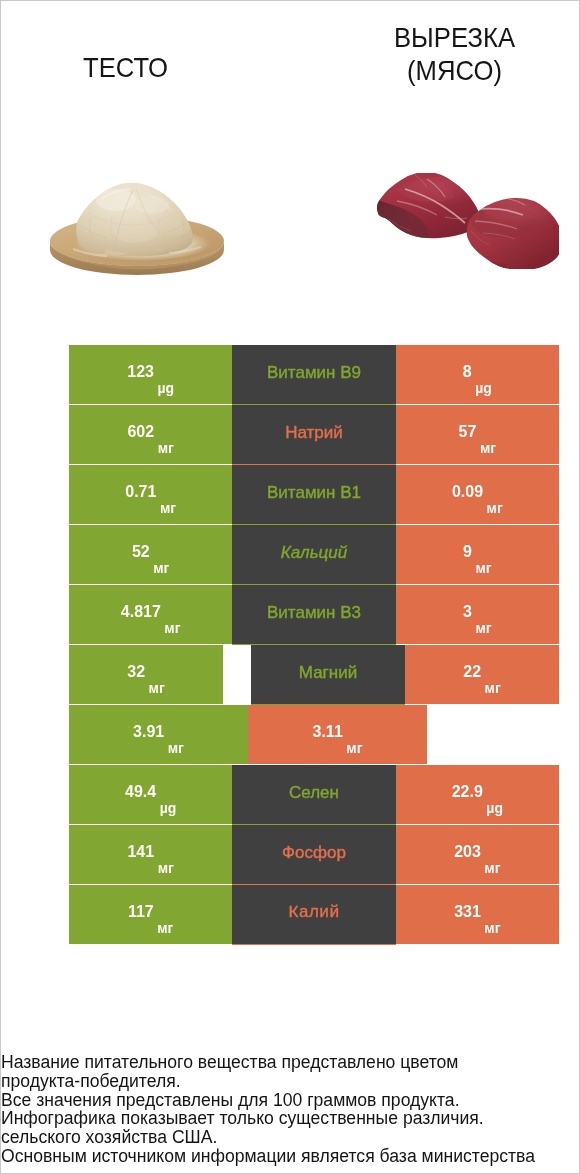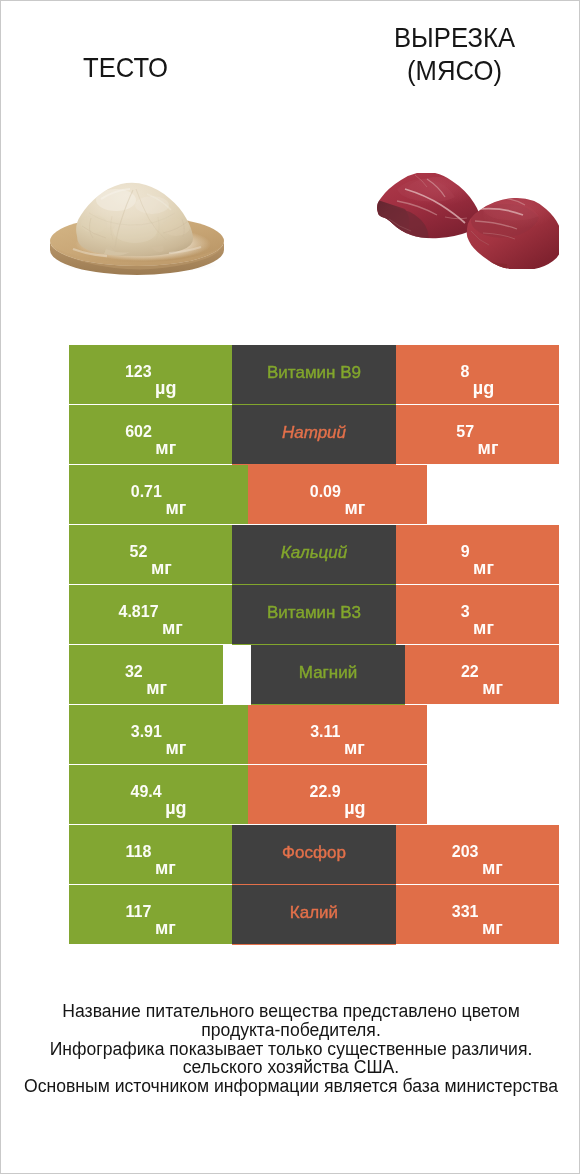--- a/index.html
+++ b/index.html
@@ -15,22 +15,22 @@
   .vs{position:absolute;left:223.5px;top:163.5px;font-size:104px;font-weight:400;letter-spacing:0px;line-height:1;height:104px;}
   .vs span{display:inline-block;transform-origin:0 0;}
   .vs .v{color:#7ba52c;transform:scaleX(1.004) scaleY(1.0);}
   .vs .s{color:#e06a44;transform:scaleX(0.78) scaleY(1.0);margin-left:1.5px;}
   .table{position:absolute;left:21px;top:343.5px;width:537px;}
   .row{display:flex;height:60px;position:relative;box-sizing:border-box;padding-left:47px;}
   .cell{display:flex;align-items:center;justify-content:center;font-size:16px;font-weight:bold;box-sizing:border-box;height:100%;line-height:1;padding-bottom:4px;}
   .c1{width:179px;background:#82a632;color:#fbfcf6;border-bottom:1.2px solid #fff;}
   .c2{width:179px;background:#404040;border-bottom:1.2px solid #82a632;font-weight:normal;font-size:17px;}
   .c3{width:179px;background:#e06e48;color:#fffcfa;border-bottom:1.2px solid #fff;}
-  .unit{font-size:18px;margin-left:3.5px;margin-top:32px;}
-  .notes{position:absolute;left:0;top:1001px;width:580px;text-align:center;color:#151515;font-size:17.6px;line-height:18.8px;}
+  .unit{font-size:14px;margin-left:3.5px;margin-top:32px;}
+  .notes{position:absolute;left:0;top:1052px;width:580px;text-align:left;color:#151515;font-size:17.6px;line-height:18.8px;}
 </style>
 </head>
 <body>
 
 <div class="page">
   <div class="hdr">
     <div class="ttl l">ТЕСТО</div>
     <div class="ttl r">
       <div>ВЫРЕЗКА</div>
       <div>(МЯСО)</div>
@@ -176,31 +176,32 @@
         <div class="cell c3">
           <span class="num">8</span>
           <span class="unit">µg</span>
         </div>
       </div>
       <div class="row">
         <div class="cell c1">
           <span class="num">602</span>
           <span class="unit">мг</span>
         </div>
-        <div class="cell c2" style="color: rgb(227, 112, 74); -webkit-text-stroke: 0.4px rgb(227, 112, 74); border-bottom-color: rgb(227, 112, 74); font-style: italic;">Натрий</div>
+        <div class="cell c2" style="color: rgb(227, 112, 74); -webkit-text-stroke: 0.4px rgb(227, 112, 74); border-bottom-color: rgb(227, 112, 74);">Натрий</div>
         <div class="cell c3">
           <span class="num">57</span>
           <span class="unit">мг</span>
         </div>
       </div>
       <div class="row">
         <div class="cell c1">
           <span class="num">0.71</span>
           <span class="unit">мг</span>
         </div>
+        <div class="cell c2" style="color: rgb(130, 166, 44); -webkit-text-stroke: 0.4px rgb(130, 166, 44); border-bottom-color: rgb(130, 166, 44);">Витамин B1</div>
         <div class="cell c3">
           <span class="num">0.09</span>
           <span class="unit">мг</span>
         </div>
       </div>
       <div class="row">
         <div class="cell c1">
           <span class="num">52</span>
           <span class="unit">мг</span>
         </div>
@@ -240,48 +241,50 @@
         <div class="cell c3">
           <span class="num">3.11</span>
           <span class="unit">мг</span>
         </div>
       </div>
       <div class="row">
         <div class="cell c1">
           <span class="num">49.4</span>
           <span class="unit">µg</span>
         </div>
+        <div class="cell c2" style="color: rgb(130, 166, 44); -webkit-text-stroke: 0.4px rgb(130, 166, 44); border-bottom-color: rgb(130, 166, 44);">Селен</div>
         <div class="cell c3">
           <span class="num">22.9</span>
           <span class="unit">µg</span>
         </div>
       </div>
       <div class="row">
         <div class="cell c1">
-          <span class="num">118</span>
+          <span class="num">141</span>
           <span class="unit">мг</span>
         </div>
         <div class="cell c2" style="color: rgb(227, 112, 74); -webkit-text-stroke: 0.4px rgb(227, 112, 74); border-bottom-color: rgb(227, 112, 74);">Фосфор</div>
         <div class="cell c3">
           <span class="num">203</span>
           <span class="unit">мг</span>
         </div>
       </div>
       <div class="row">
         <div class="cell c1">
           <span class="num">117</span>
           <span class="unit">мг</span>
         </div>
-        <div class="cell c2" style="color: rgb(227, 112, 74); -webkit-text-stroke: 0.4px rgb(227, 112, 74); border-bottom-color: rgb(227, 112, 74);">Калий</div>
+        <div class="cell c2" style="color: rgb(227, 112, 74); -webkit-text-stroke: 0.4px rgb(227, 112, 74); border-bottom-color: rgb(227, 112, 74); font-family: Liberation Mono, monospace;">Калий</div>
         <div class="cell c3">
           <span class="num">331</span>
           <span class="unit">мг</span>
         </div>
       </div>
     </div>
   <div class="notes">
       <div>Название питательного вещества представлено цветом</div>
       <div>продукта-победителя.</div>
+      <div>Все значения представлены для 100 граммов продукта.</div>
       <div>Инфографика показывает только существенные различия.</div>
       <div>сельского хозяйства США.</div>
       <div>Основным источником информации является база министерства</div>
     </div>
 </div>
 
 </body></html>

